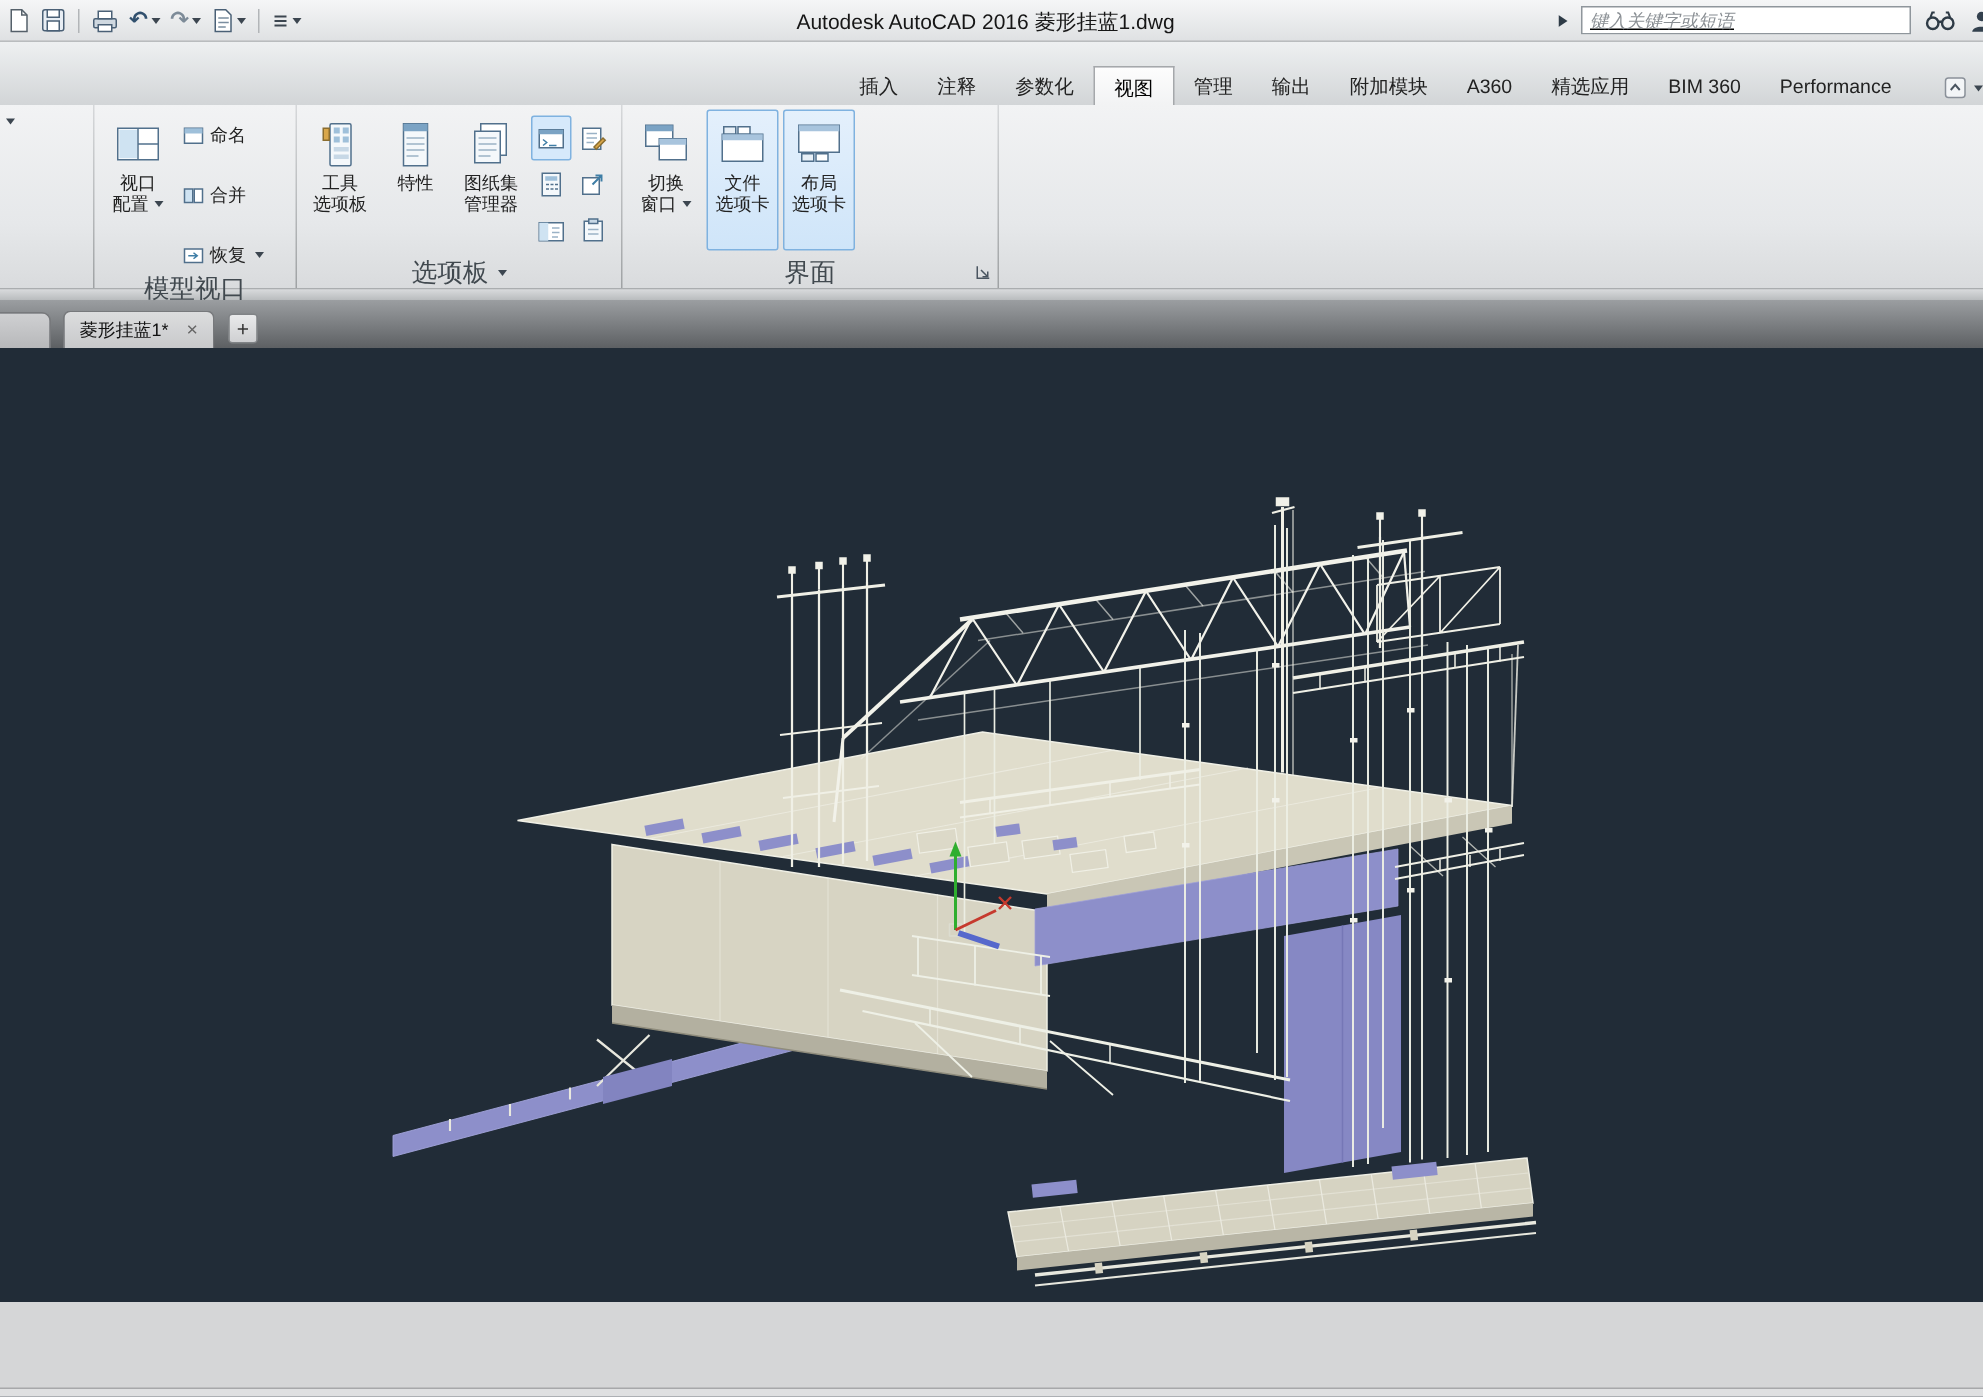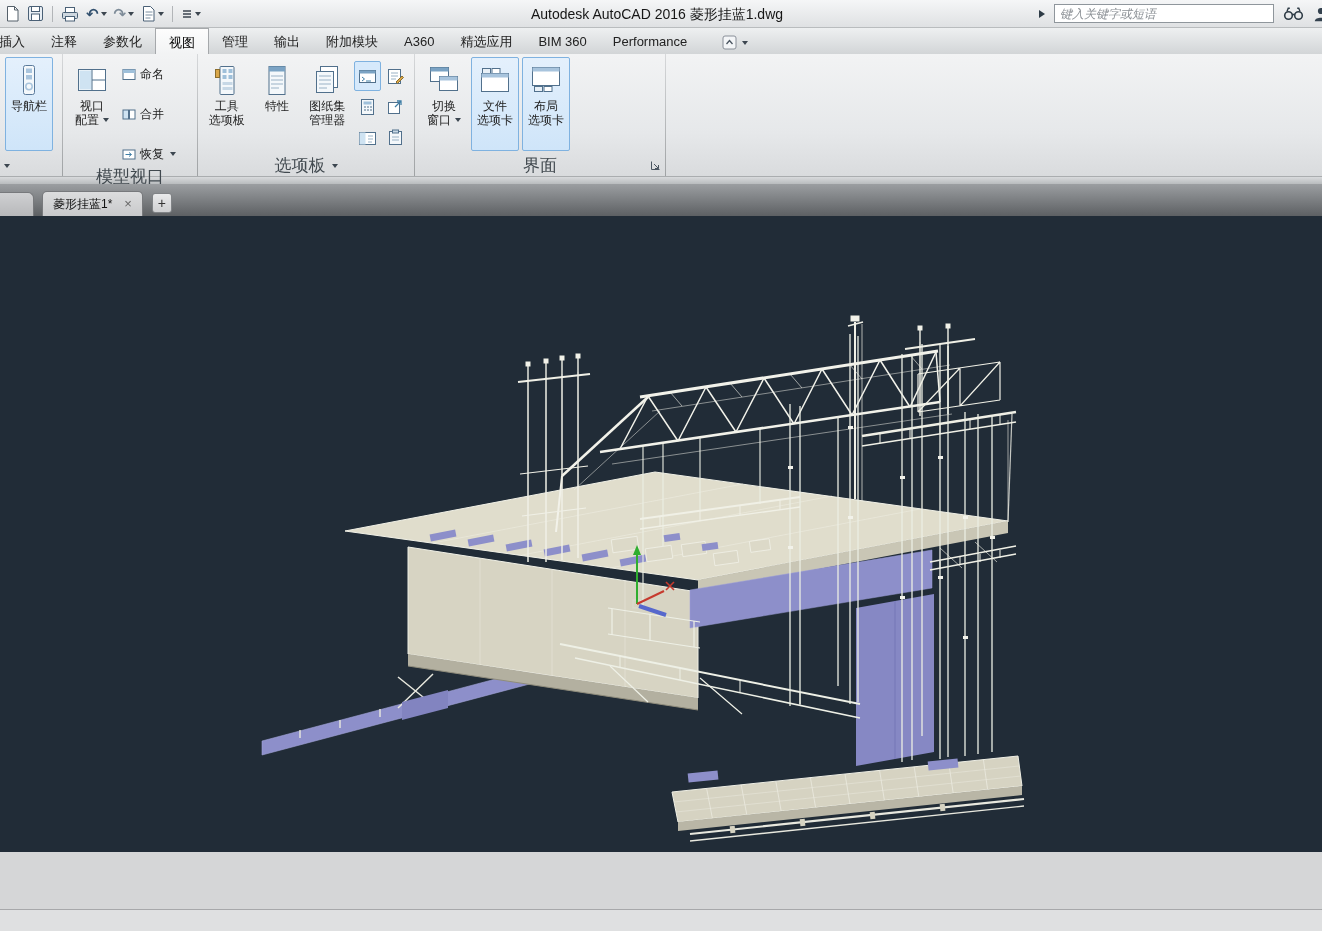--- a/index.html
+++ b/index.html
@@ -10,31 +10,31 @@
   .titlebar { height:28px; background:linear-gradient(#f5f6f7,#dfe1e3); border-bottom:1px solid #b9bcbe;
               display:flex; align-items:center; position:relative; }
   .qat { display:flex; align-items:center; gap:3px; padding-left:3px; z-index:2; }
   .qat-btn { display:flex; align-items:center; height:22px; padding:0 2px; border-radius:2px; }
   .glyph-ic { font-size:15px; font-weight:bold; color:#31506e; line-height:16px; }
   .dd { width:0; height:0; border-left:3px solid transparent; border-right:3px solid transparent;
         border-top:4px solid #3c4650; margin-left:2px; }
   .qat-sep { width:1px; height:16px; background:#b2b5b8; margin:0 3px; }
   .win-title { position:absolute; left:0; right:8px; top:0; height:28px; line-height:28px;
                text-align:center; font-size:14px; color:#161616; z-index:1; }
-  .infocenter { margin-left:auto; display:flex; align-items:center; gap:9px; z-index:2; padding-right:0; overflow:hidden; }
+  .infocenter { margin-left:auto; display:flex; align-items:center; gap:9px; z-index:2; padding-right:0; overflow:hidden;text-decoration:underline; }
   .ic-arrow { width:0; height:0; border-top:4px solid transparent; border-bottom:4px solid transparent;
               border-left:6px solid #2e3b46; }
   .search-input { width:220px; height:19px; font-size:12px; border:1px solid #8f969c; background:#fff;
                   padding:0 5px; font-family:"Liberation Sans",sans-serif; }
   .search-input::placeholder { color:#8a8f94; font-style:italic; }
   .user-cut { margin-right:-7px; }
 
   
-  .ribbon-tabs { height:26px; background:linear-gradient(#eef0f1,#d2d5d7); display:flex; align-items:flex-end;
-                 overflow:hidden; }
+  .ribbon-tabs { height:42px; background:linear-gradient(#eef0f1,#d2d5d7); display:flex; align-items:flex-end;
+                 overflow:hidden;justify-content:flex-end; }
   .rtab { padding:0 13px; height:26px; line-height:27px; font-size:13px; color:#222; white-space:nowrap; }
   .rtab:first-child { margin-left:-14px; }
   .rtab.active { background:linear-gradient(#fdfdfd,#f2f3f4); border:1px solid #a5a8ab; border-bottom:none;
                  color:#000; }
   .ribbon-min { display:flex; align-items:center; gap:3px; margin-left:22px; margin-bottom:4px; }
 
   
   .ribbon-body { height:123px; background:linear-gradient(#f2f3f4 0%,#e6e8ea 65%,#d9dbdd 100%);
                  border-bottom:1px solid #aaadaf; display:flex; }
   .panel { display:flex; flex-direction:column; }
@@ -168,33 +168,20 @@
         <rect x="1" y="1" width="13" height="13" rx="2" fill="#f3f5f7" stroke="#8a9099"></rect>
         <path d="M4.5 9l3-3.5 3 3.5" fill="none" stroke="#4a5560" stroke-width="1.3"></path>
       </svg>
     <span class="dd"></span>
   </span>
 </div>
 
 <div class="ribbon-body">
 
   <div class="panel" style="width:62px;">
-    <div class="panel-content">
-      <div class="big-btn sel">
-        <span class="bi">
-          <svg class="ic" width="28" height="32">
-              <rect x="8.5" y="1.5" width="11" height="29" rx="2" fill="#f4f8fb" stroke="#5b7b9c"></rect>
-              <rect x="11" y="4.5" width="6" height="4.5" fill="#a8c4dd"></rect>
-              <rect x="11" y="11" width="6" height="4.5" fill="#a8c4dd"></rect>
-              <circle cx="14" cy="22.5" r="3.2" fill="none" stroke="#a8c4dd" stroke-width="1.5"></circle>
-            </svg>
-        </span>
-        <span class="bl">导航栏</span>
-      </div>
-    </div>
     <div class="panel-label" style="justify-content:flex-start;padding-left:2px;">
       <span class="dd"></span>
     </div>
   </div>
   <div class="panel-sep"></div>
 
   <div class="panel" style="width:134px;">
     <div class="panel-content">
       <div class="big-btn">
         <span class="bi">

